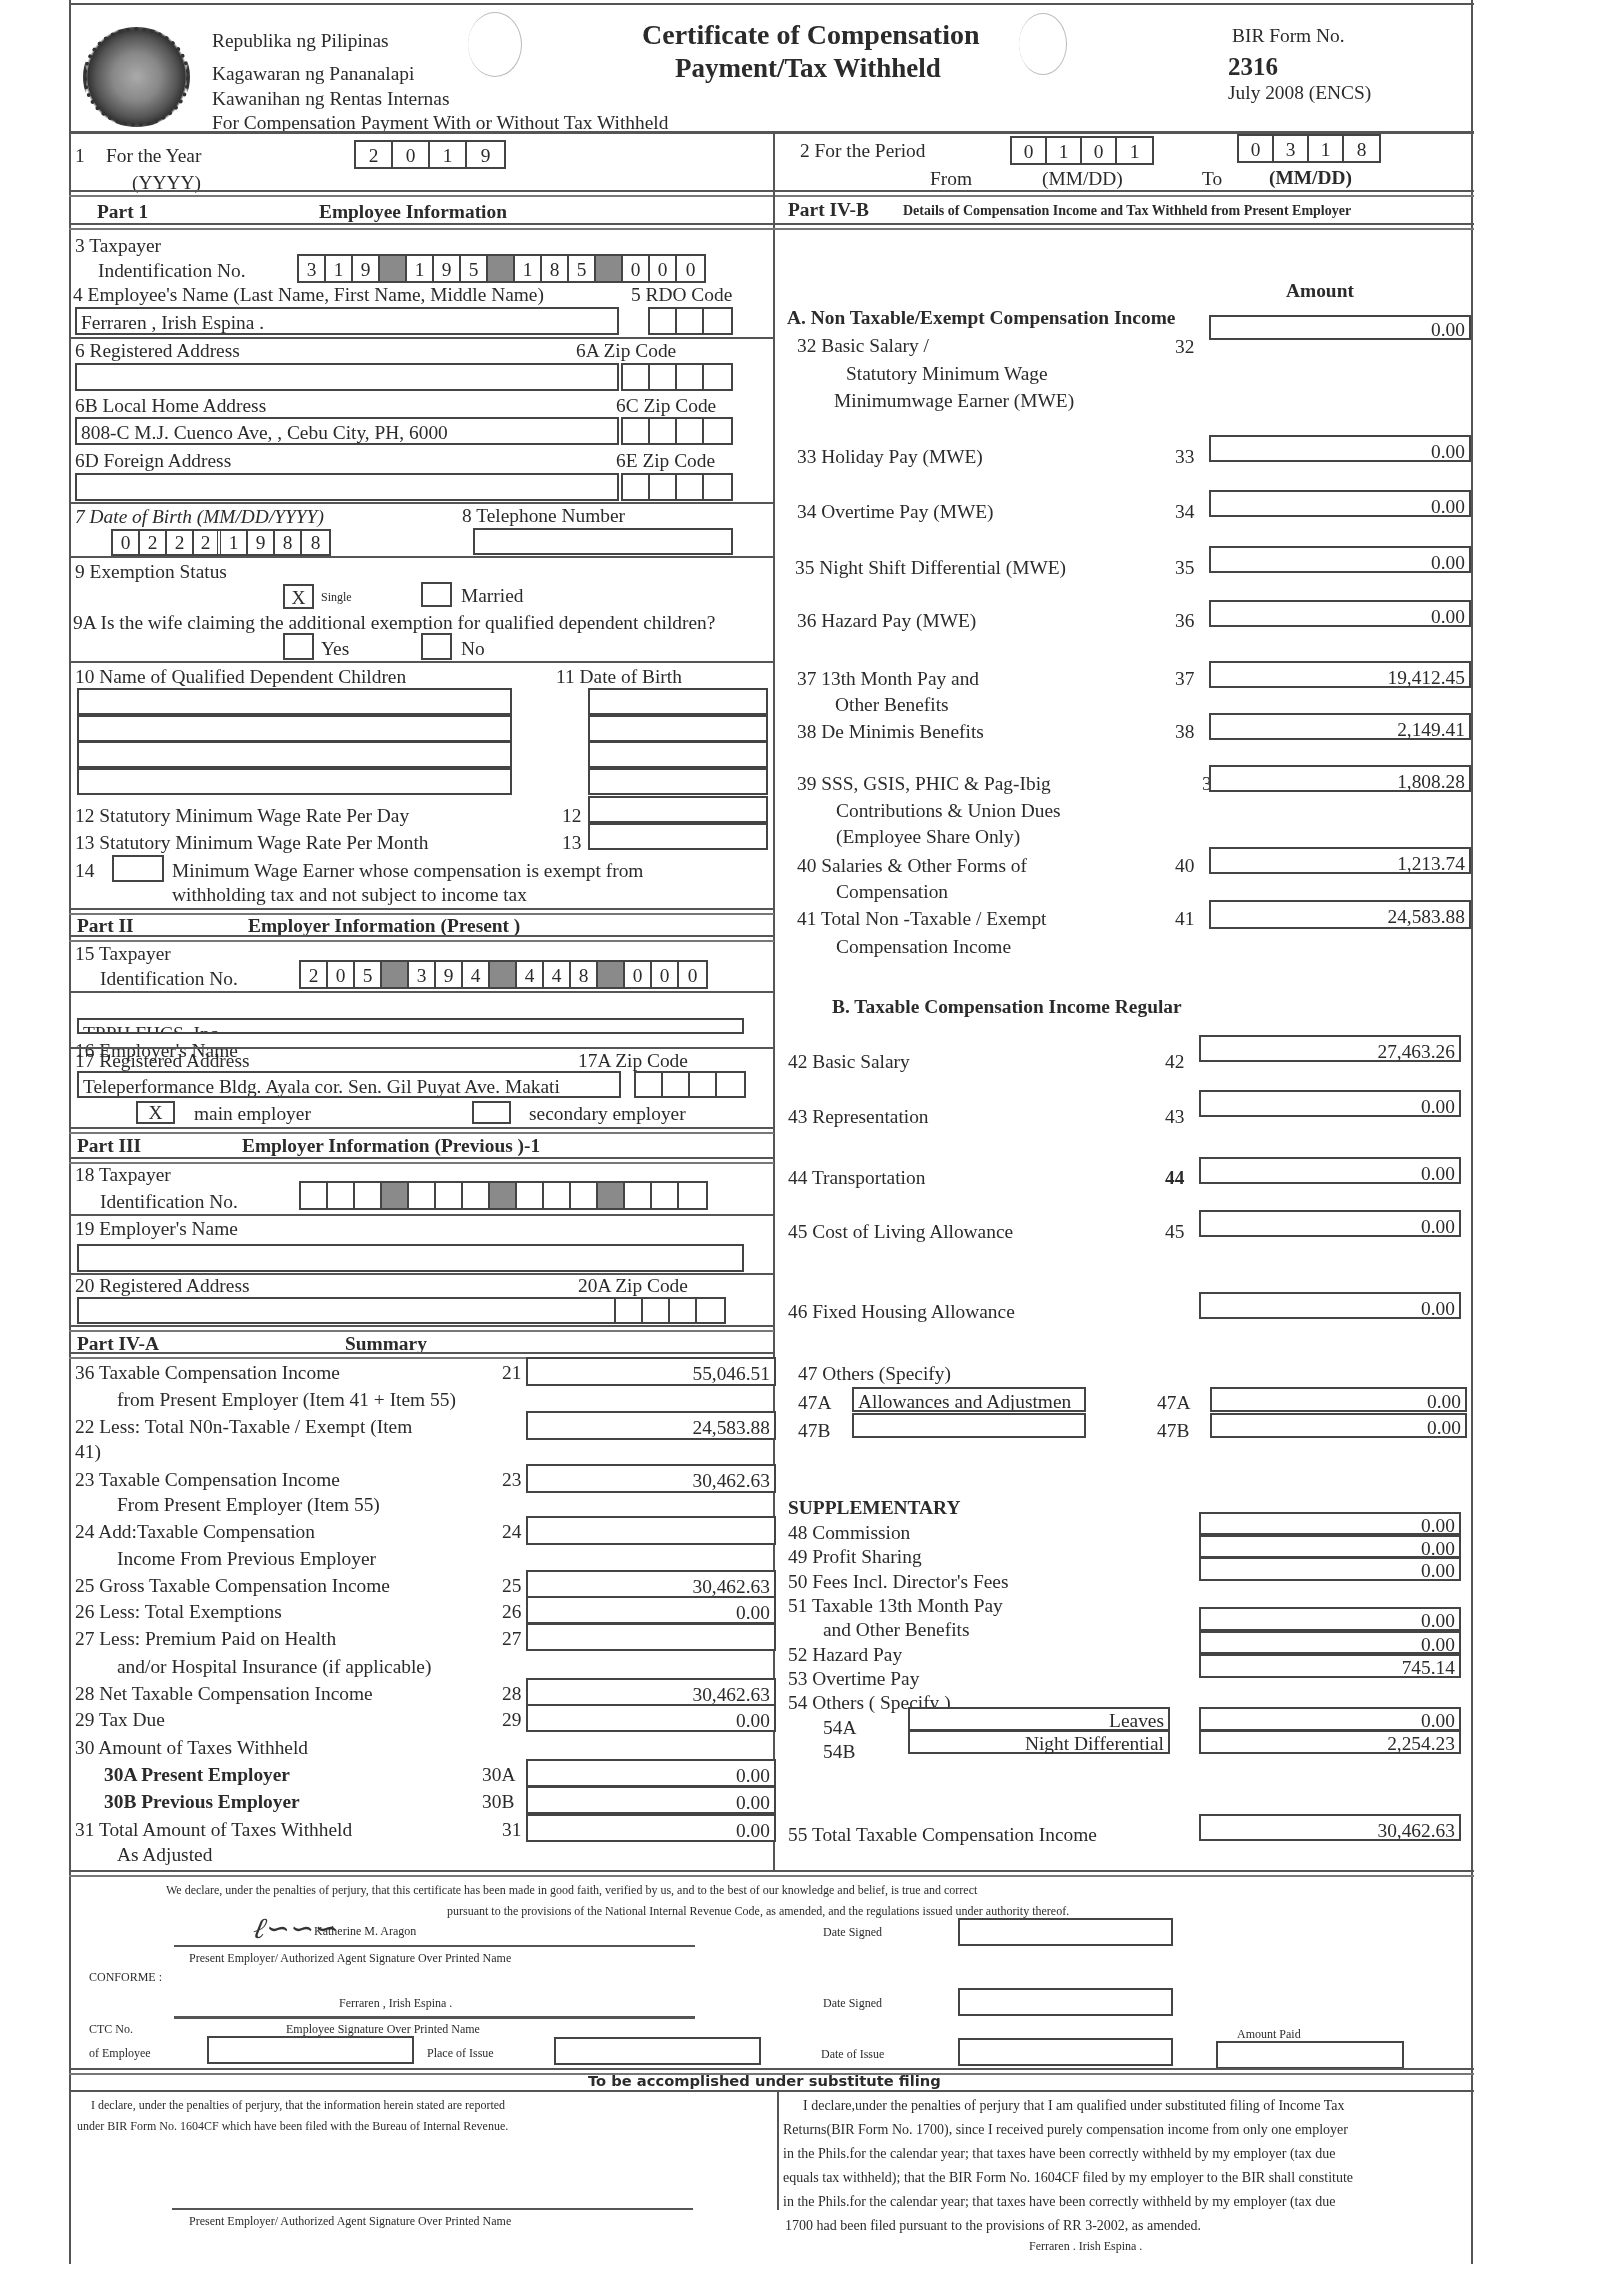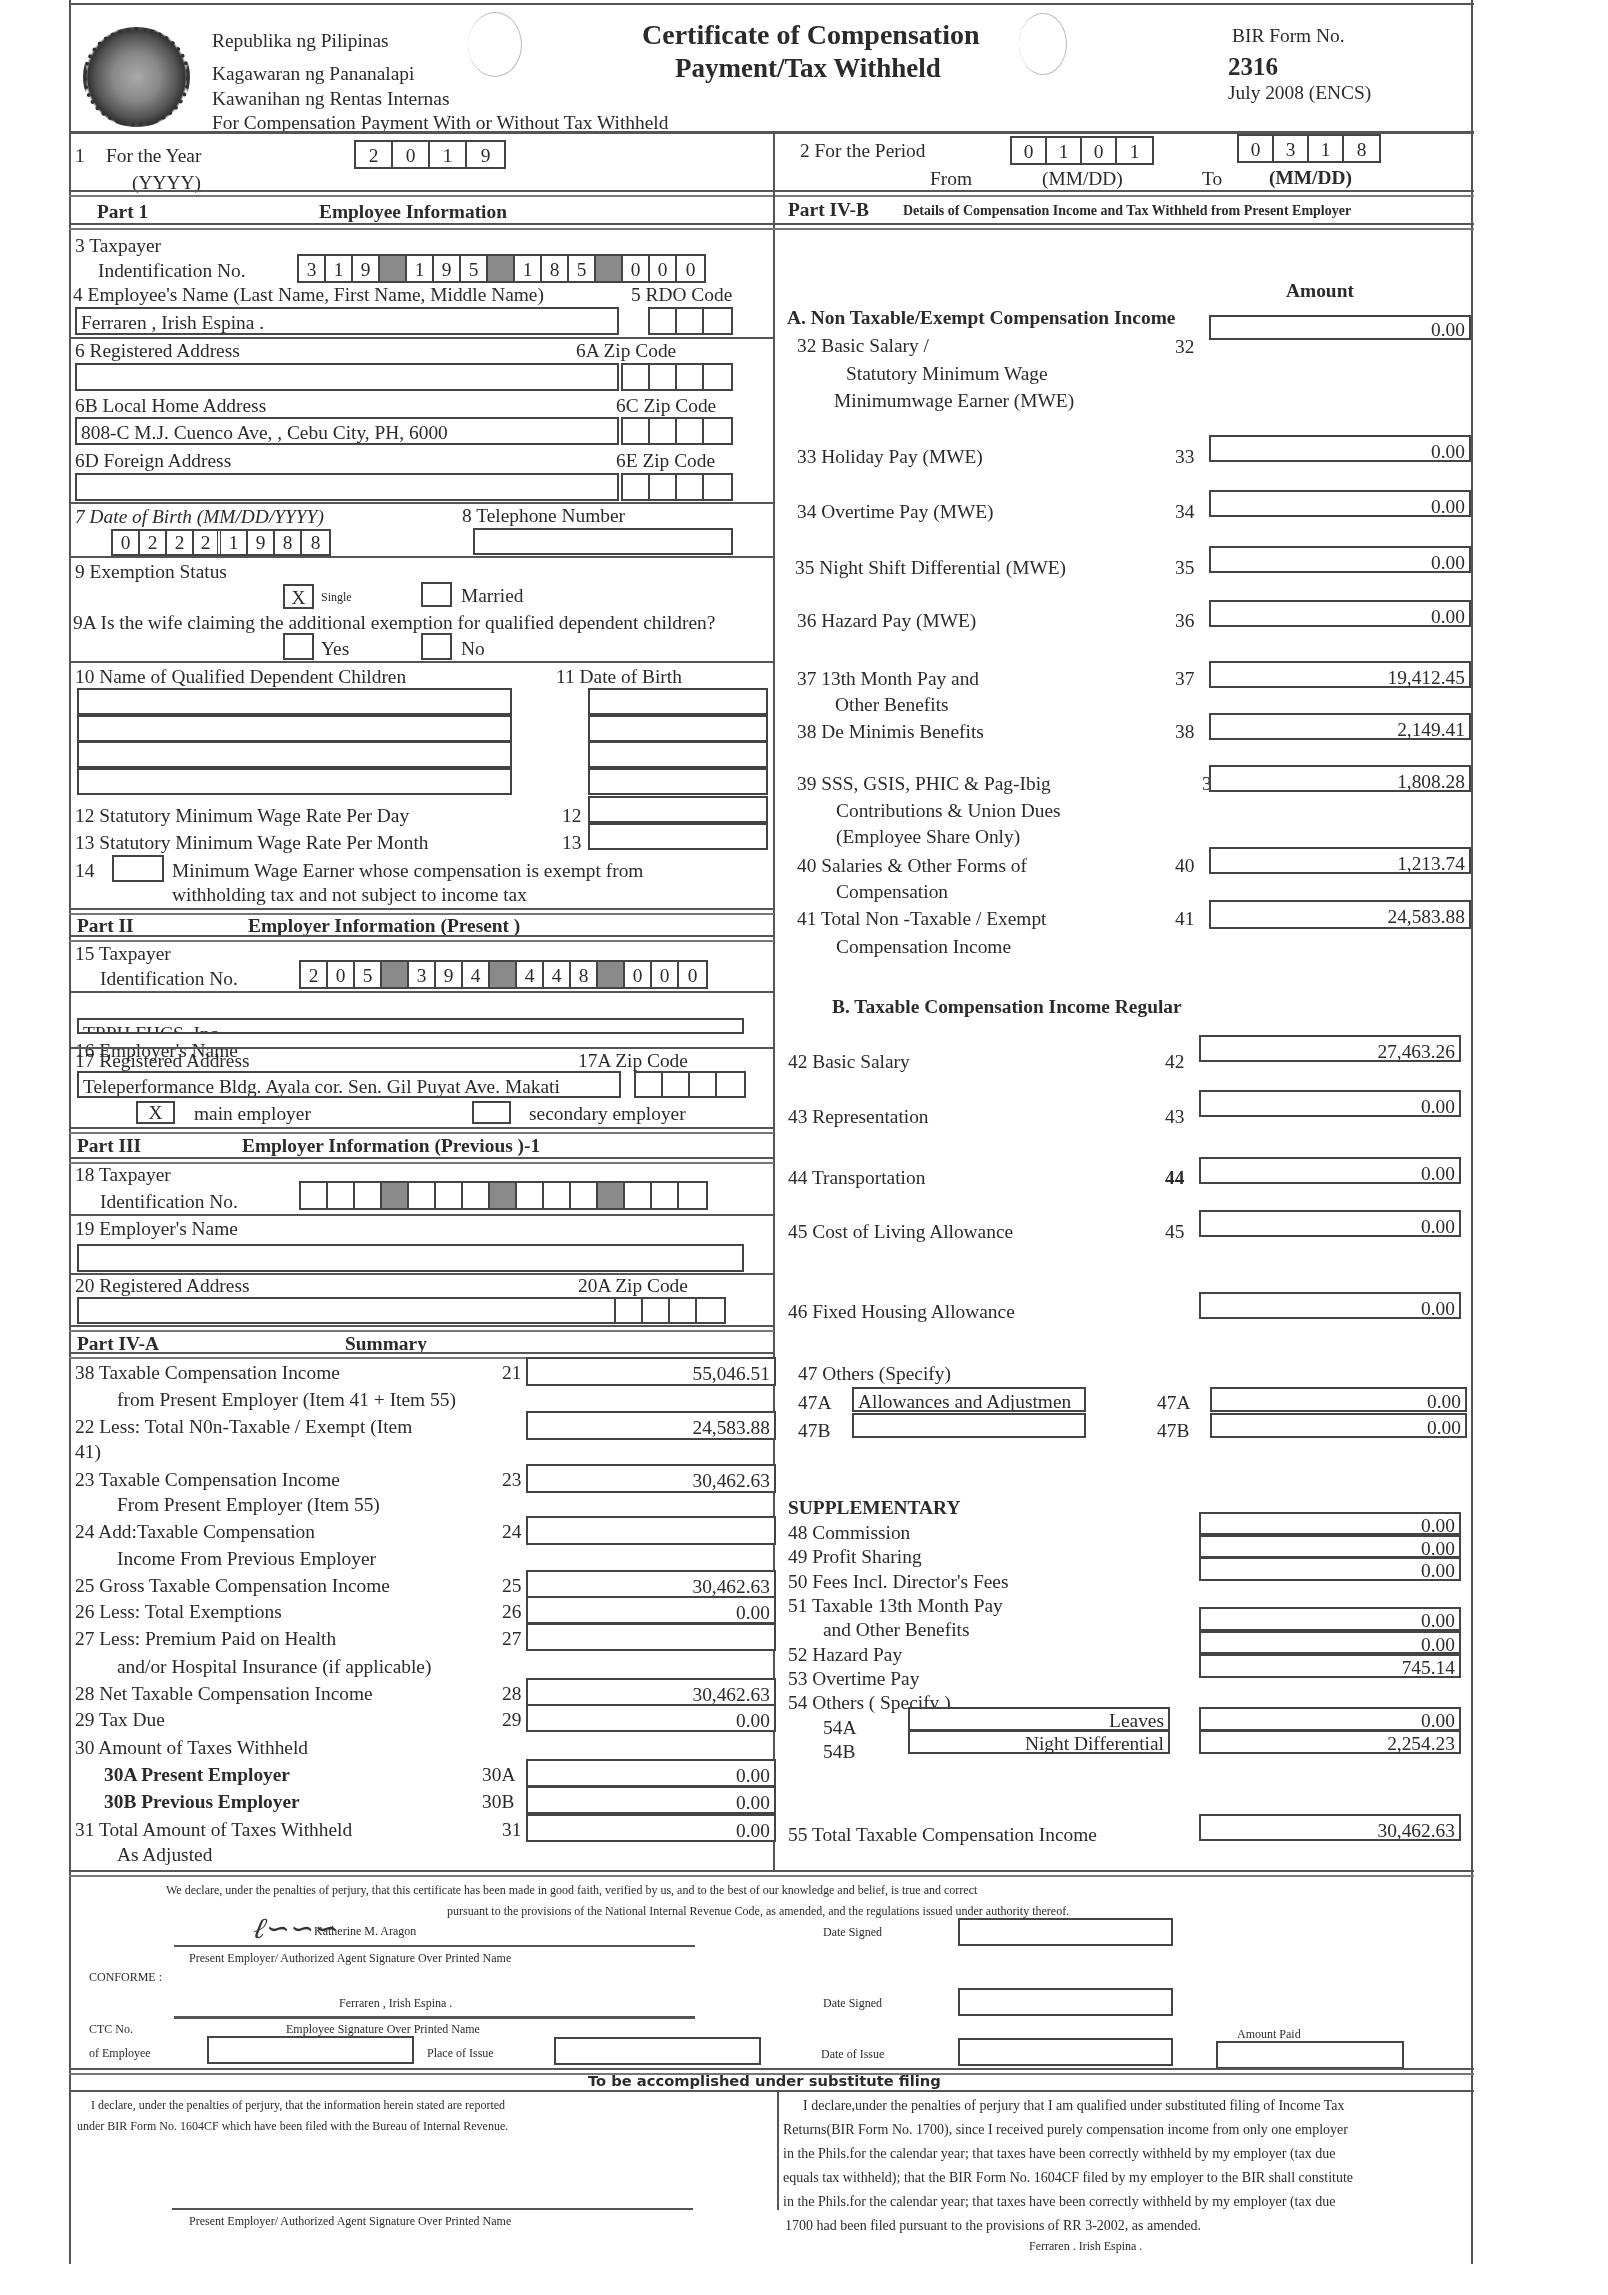--- a/index.html
+++ b/index.html
@@ -287,21 +287,21 @@
     <div class="d"></div>
     <div class="d"></div>
     <div class="d"></div>
 </div>
 <div class="dline" style="left:69px;top:1325px;width:705px;"></div>
 
 <div class="t b" style="left:77px;top:1332px;">Part IV-A</div>
 <div class="t b" style="left:345px;top:1332px;">Summary</div>
 <div class="dline" style="left:69px;top:1352px;width:705px;"></div>
 
-<div class="t" style="left:75px;top:1361px;">38  Taxable Compensation Income</div>
+<div class="t" style="left:75px;top:1361px;">36  Taxable Compensation Income</div>
 <div class="t" style="left:117px;top:1388px;">from Present Employer (Item 41 + Item 55)</div>
 <div class="t" style="left:502px;top:1361px;">21</div>
 <div class="valbox" style="left:526px;top:1357px;width:250px;height:29px;">55,046.51</div>
 
 <div class="t" style="left:75px;top:1415px;">22  Less: Total N0n-Taxable / Exempt (Item</div>
 <div class="t" style="left:75px;top:1440px;">41)</div>
 <div class="t" style="left:530px;top:1415px;">22</div>
 <div class="valbox" style="left:526px;top:1411px;width:250px;height:29px;">24,583.88</div>
 
 <div class="t" style="left:75px;top:1468px;">23  Taxable Compensation Income</div>

